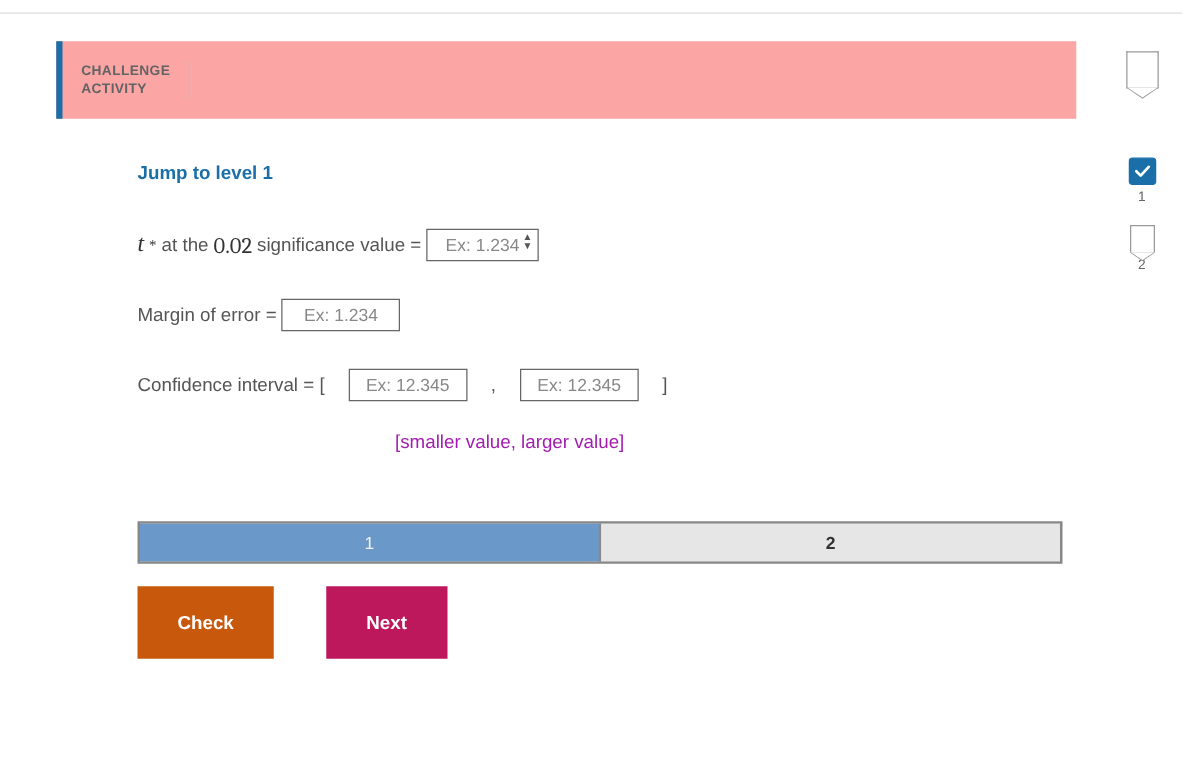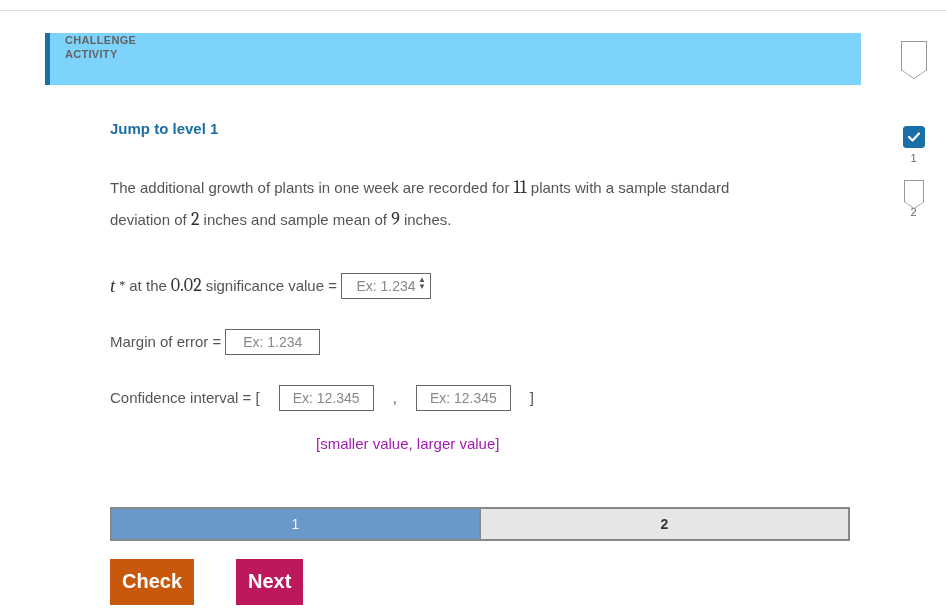--- a/index.html
+++ b/index.html
@@ -24,25 +24,25 @@
     .container {
       display: flex;
       padding: 0 10px;
     }
     .main-column {
       flex: 1;
       padding-left: 35px;
       padding-right: 30px;
     }
     .header-bar {
-      background: #7dd3fc;
+      background: #fca5a5;
       border-left: 5px solid #1a6fa8;
       display: flex;
-      align-items: flex-start;
-      height: 52px;
+      align-items: center;
+      height: 62px;
       margin-top: 22px;
     }
     .header-challenge {
       color: #636363;
       font-size: 11px;
       font-weight: 700;
       letter-spacing: 0.3px;
       padding: 0 15px;
       line-height: 1.3;
     }
@@ -172,23 +172,23 @@
       font-weight: 600;
     }
     .button-row {
       margin-top: 18px;
       display: flex;
       gap: 42px;
     }
     .btn {
       border: none;
       color: #fff;
-      height: 46px;
-      padding: 0 12px;
-      font-size: 20px;
+      height: 58px;
+      padding: 0 32px;
+      font-size: 15px;
       font-weight: 600;
       cursor: pointer;
     }
     .btn-check {
       background: #c8590c;
     }
     .btn-next {
       background: #be185d;
     }
     .side-column {
@@ -289,23 +289,20 @@
       <div class="header-challenge">
         <span>CHALLENGE</span><br>
         <span>ACTIVITY</span>
       </div>
       <div class="header-divider"></div>
     </div>
 
     <div class="content-area">
       <span class="jump-link">Jump to level 1</span>
 
-      <div class="problem-text">
-        <span>The additional growth of plants in one week are recorded for </span><span class="var-num">11</span><span> plants with a sample standard deviation of </span><span class="var-num">2</span><span> inches and sample mean of </span><span class="var-num">9</span><span> inches.</span>
-      </div>
 
       <div class="question-block">
 
         <div class="question-row">
           <span class="math-italic">t</span>
             <span class="math-sup">*</span>
           <span> at the </span>
           <span class="var-num">0.02</span>
           <span> significance value = </span>
           <span class="spinner-wrap">

